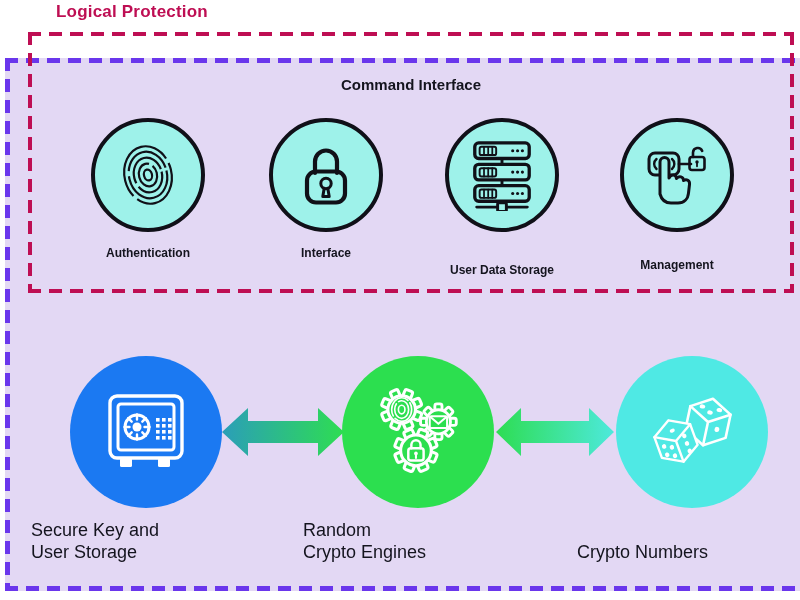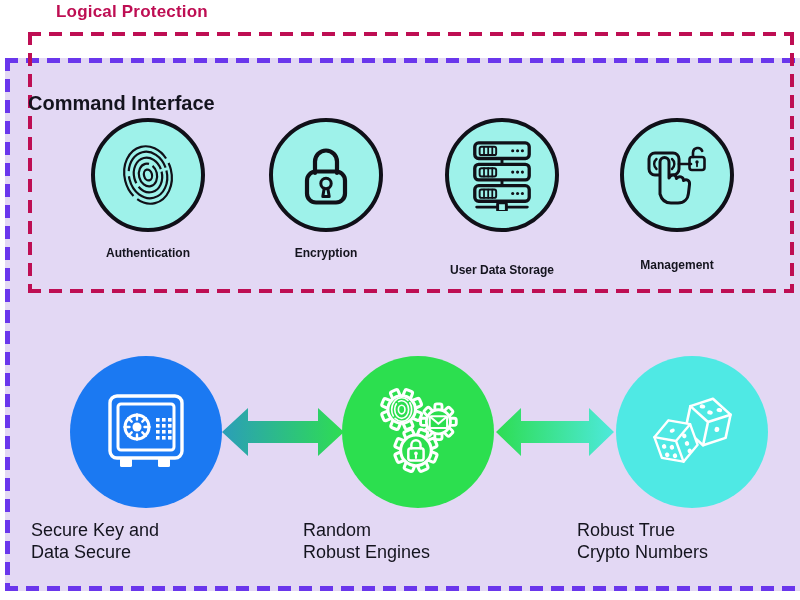--- a/index.html
+++ b/index.html
@@ -4,21 +4,21 @@
 <style>
   html,body{margin:0;padding:0;background:#fff;}
   .canvas{position:relative;width:800px;height:600px;overflow:hidden;background:#ffffff;
           font-family:"Liberation Sans",sans-serif;color:#14141e;}
   
   .dh{position:absolute;height:5px;background:repeating-linear-gradient(90deg,var(--dc) 0 13px,transparent 13px 21px);}
   .dv{position:absolute;width:5px;background:repeating-linear-gradient(180deg,var(--dc) 0 13px,transparent 13px 21px);}
   .purple-box{position:absolute;left:5px;top:58px;width:795px;height:533px;background:#e3d8f4;--dc:#6a36ec;}
   .crimson-box{position:absolute;left:28px;top:32px;width:766px;height:261px;--dc:#be0e53;}
   .title{position:absolute;left:33px;top:2px;font-size:17px;font-weight:700;color:#be0e53;letter-spacing:.2px;margin-left:23px;}
-  .ci-heading{position:absolute;left:28px;top:76px;width:766px;font-size:20px;font-weight:700;margin-top:16px;}
+  .ci-heading{position:absolute;left:28px;top:76px;width:766px;text-align:center;font-size:15px;font-weight:700;}
   .tcircle{position:absolute;top:118px;width:114px;height:114px;border-radius:50%;
            background:#9ef2ea;border:4px solid #101018;box-sizing:border-box;
            display:flex;align-items:center;justify-content:center;}
   .tlabel{position:absolute;top:246px;width:190px;text-align:center;font-size:12px;font-weight:700;}
   .bcircle{position:absolute;top:356px;width:152px;height:152px;border-radius:50%;
            display:flex;align-items:center;justify-content:center;}
   .blabel{position:absolute;top:519px;width:230px;font-size:18px;font-weight:400;line-height:22px;}
   .arrow{position:absolute;top:405px;}
   svg{display:block;}
 </style>
@@ -61,21 +61,21 @@
   <div class="tcircle" style="left:269px;">
     <span>
       <svg width="56" height="66" viewBox="0 0 56 66" fill="none" stroke="#101018" stroke-linecap="round" stroke-linejoin="round">
         <path d="M17 31 V 19.5 a11 11 0 0 1 22 0 V 31" stroke-width="4.2"></path>
         <rect x="9" y="29.5" width="38" height="31" rx="9" stroke-width="4.2"></rect>
         <circle cx="28" cy="41.5" r="5.2" stroke-width="3"></circle>
         <path d="M26.2 46.2 L24.8 54.5 h6.4 L29.8 46.2" stroke-width="3"></path>
       </svg>
     </span>
   </div>
-  <div class="tlabel" style="left:231px;">Encryption</div>
+  <div class="tlabel" style="left:231px;">Interface</div>
 
   <div class="tcircle" style="left:445px;">
     <span>
       <svg width="70" height="72" viewBox="0 0 72 74" fill="none" stroke="#101018" stroke-linecap="round" stroke-linejoin="round">
         <path d="M36 10 V 62" stroke-width="3"></path>
         <g>
           <rect x="8" y="4" width="56" height="16" rx="4" stroke-width="3.4" fill="#9ef2ea"></rect>
           <rect x="13" y="8" width="17" height="8.5" rx="2" stroke-width="2"></rect>
           <path d="M17.5 8 v8.5 M21.8 8 v8.5 M26 8 v8.5" stroke-width="1.8"></path>
           <circle cx="47" cy="12" r="1.6" fill="#101018" stroke="none"></circle>
@@ -149,21 +149,21 @@
             <rect x="58" y="46" width="3.6" height="3.6"></rect>
             <rect x="64" y="46" width="3.6" height="3.6"></rect>
           <rect x="16" y="68" width="12" height="9" rx="1.5"></rect>
             <rect x="54" y="68" width="12" height="9" rx="1.5"></rect>
         </g>
       </svg>
     </span>
   </div>
   <div class="blabel" style="left:31px;">
     <span>Secure Key and</span><br>
-    <span>Data Secure</span>
+    <span>User Storage</span>
   </div>
 
   <span class="arrow" style="left:222px;">
     <svg width="122" height="54" viewBox="0 0 122 54">
       <defs>
           <linearGradient id="g1" x1="0" y1="0" x2="1" y2="0">
         <stop offset="0" stop-color="#2b9eb8"></stop>
             <stop offset="1" stop-color="#2edd52"></stop>
       </linearGradient>
         </defs>
@@ -273,21 +273,21 @@
           <path d="M39.5 64 v-3.5 a4.5 4.5 0 0 1 9 0 V 64" stroke-width="2.4"></path>
           <rect x="36.5" y="64" width="15" height="12" rx="2.5" stroke-width="2.4"></rect>
           <circle cx="44" cy="69" r="1.8" fill="#ffffff" stroke="none"></circle>
           <path d="M44 70.5 v3" stroke-width="2"></path>
         </g>
       </svg>
     </span>
   </div>
   <div class="blabel" style="left:303px;">
     <span>Random</span><br>
-    <span>Robust Engines</span>
+    <span>Crypto Engines</span>
   </div>
 
   <span class="arrow" style="left:496px;">
     <svg width="118" height="54" viewBox="0 0 118 54">
       <defs>
           <linearGradient id="g2" x1="0" y1="0" x2="1" y2="0">
         <stop offset="0" stop-color="#2edd52"></stop>
             <stop offset="1" stop-color="#4de9dc"></stop>
       </linearGradient>
         </defs>
@@ -321,17 +321,17 @@
             <ellipse cx="-6" cy="13.5" rx="2.2" ry="2.4"></ellipse>
             <ellipse cx="9.5" cy="-2" rx="2.2" ry="2.4"></ellipse>
             <ellipse cx="9.5" cy="6" rx="2.2" ry="2.4"></ellipse>
             <ellipse cx="9.5" cy="14" rx="2.2" ry="2.4"></ellipse>
           </g>
         </g>
       </svg>
     </span>
   </div>
   <div class="blabel" style="left:577px;">
-    <span>Robust True</span><br>
+    <br>
     <span>Crypto Numbers</span>
   </div>
 
 </div>
 
 </body></html>

